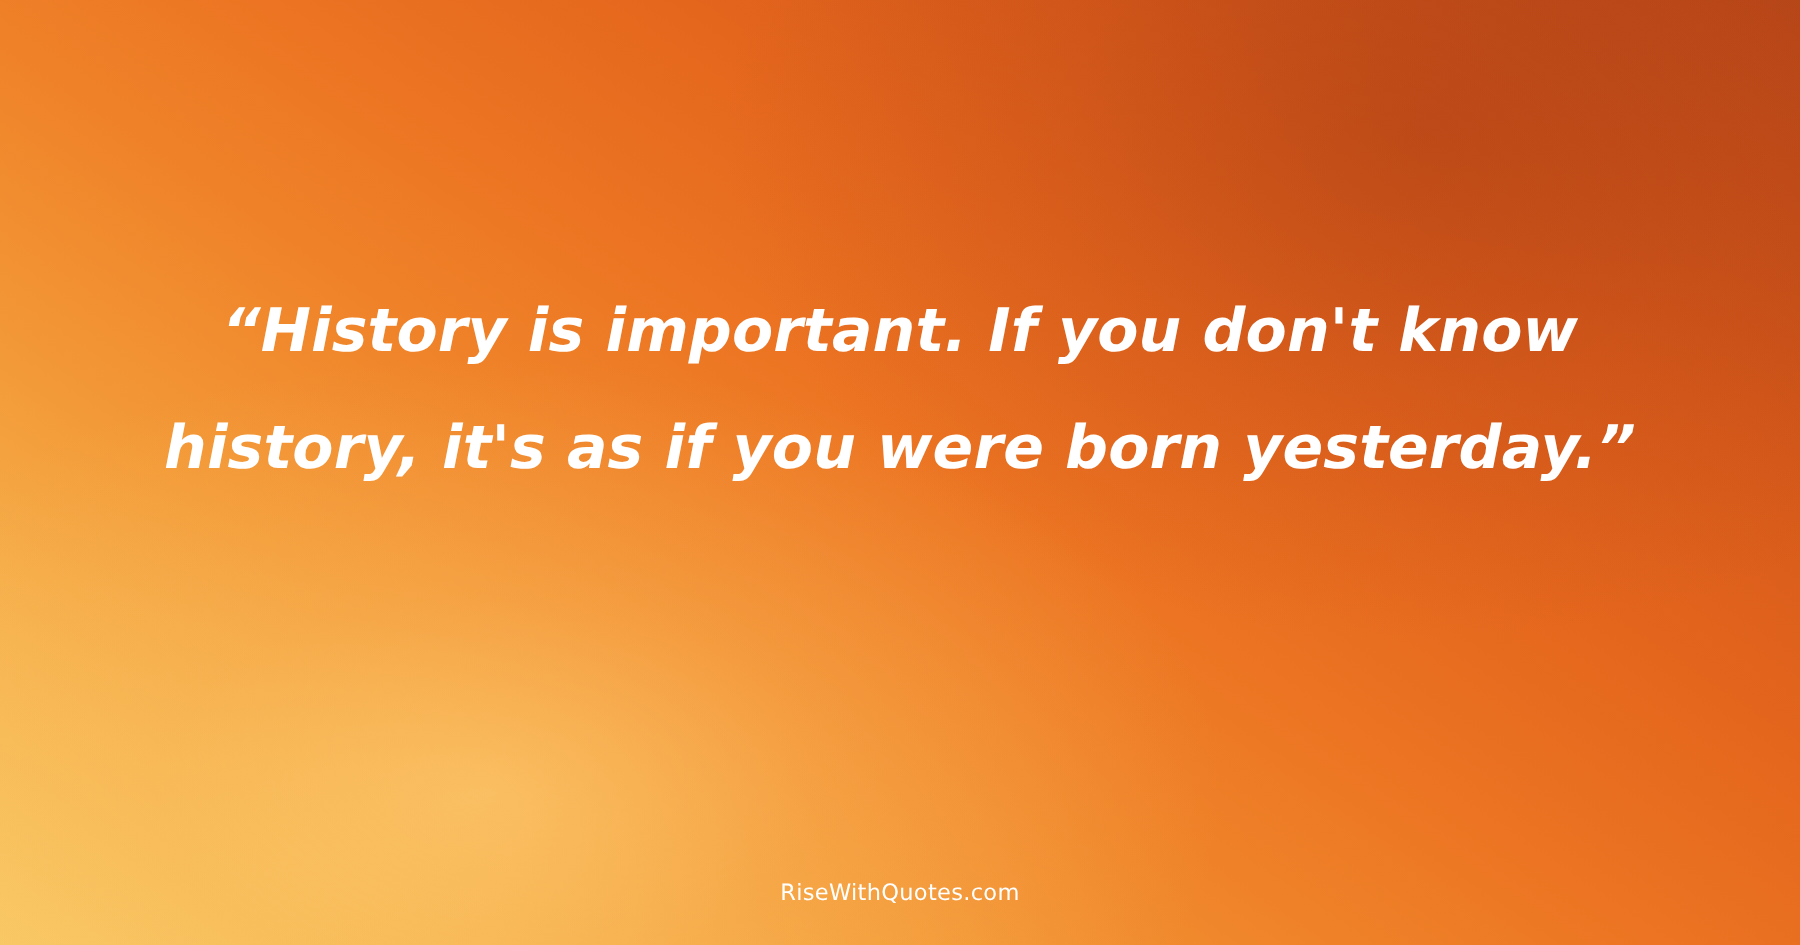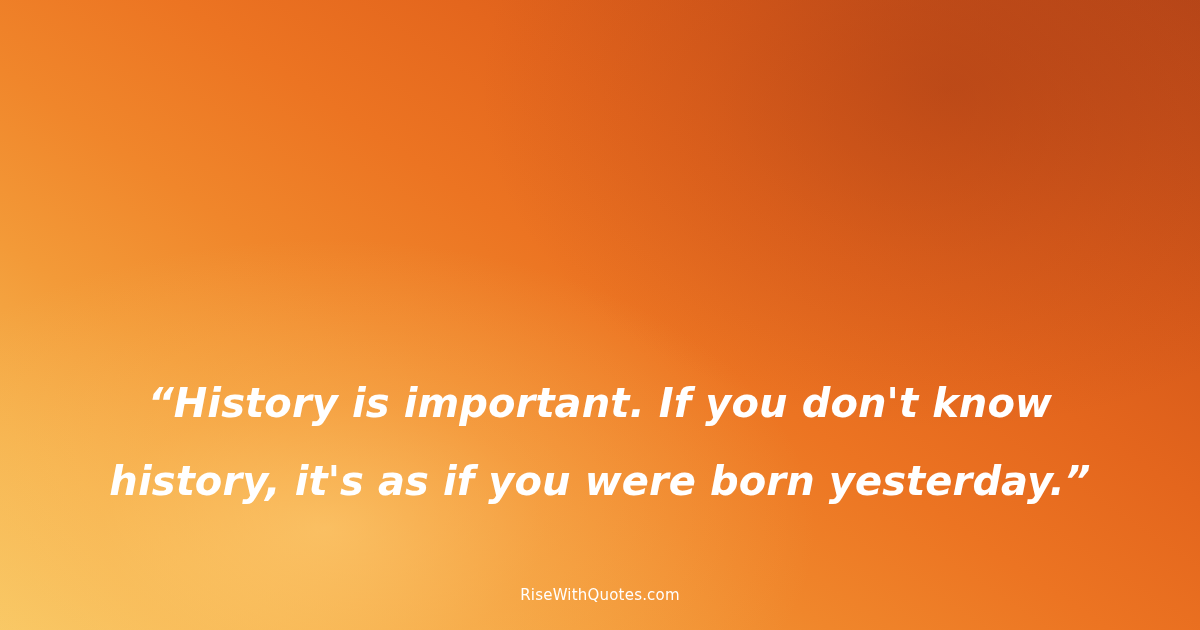--- a/index.html
+++ b/index.html
@@ -68,21 +68,21 @@
   }
 
   
   .quote-wrap {
     position: absolute;
     left: 0;
     right: 0;
     top: 0;
     height: 520px;
     display: flex;
-    align-items: flex-end;
+    align-items: center;
     justify-content: center;
     padding: 0 42px;
     box-sizing: border-box;
   }
 
   .quote-text {
     margin: 0;
     width: 985px;
     text-align: center;
     color: #ffffff;

